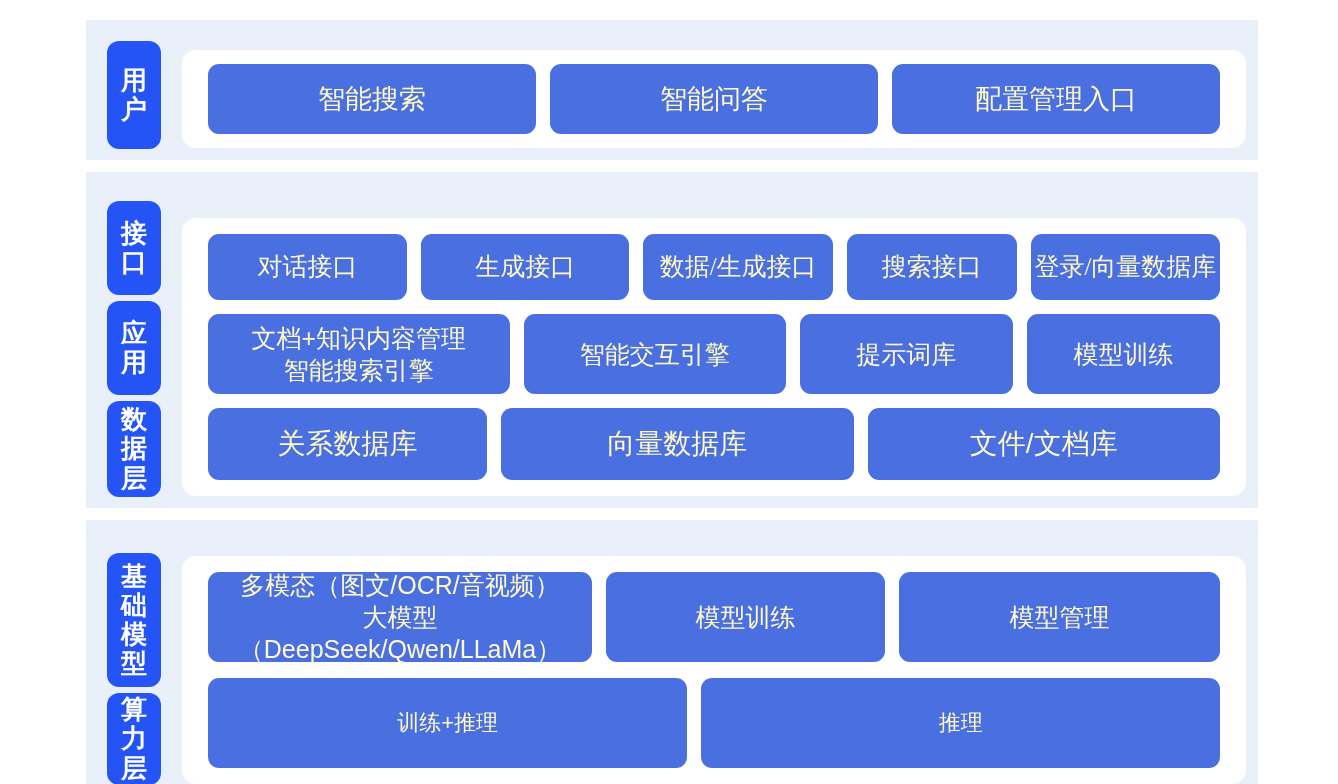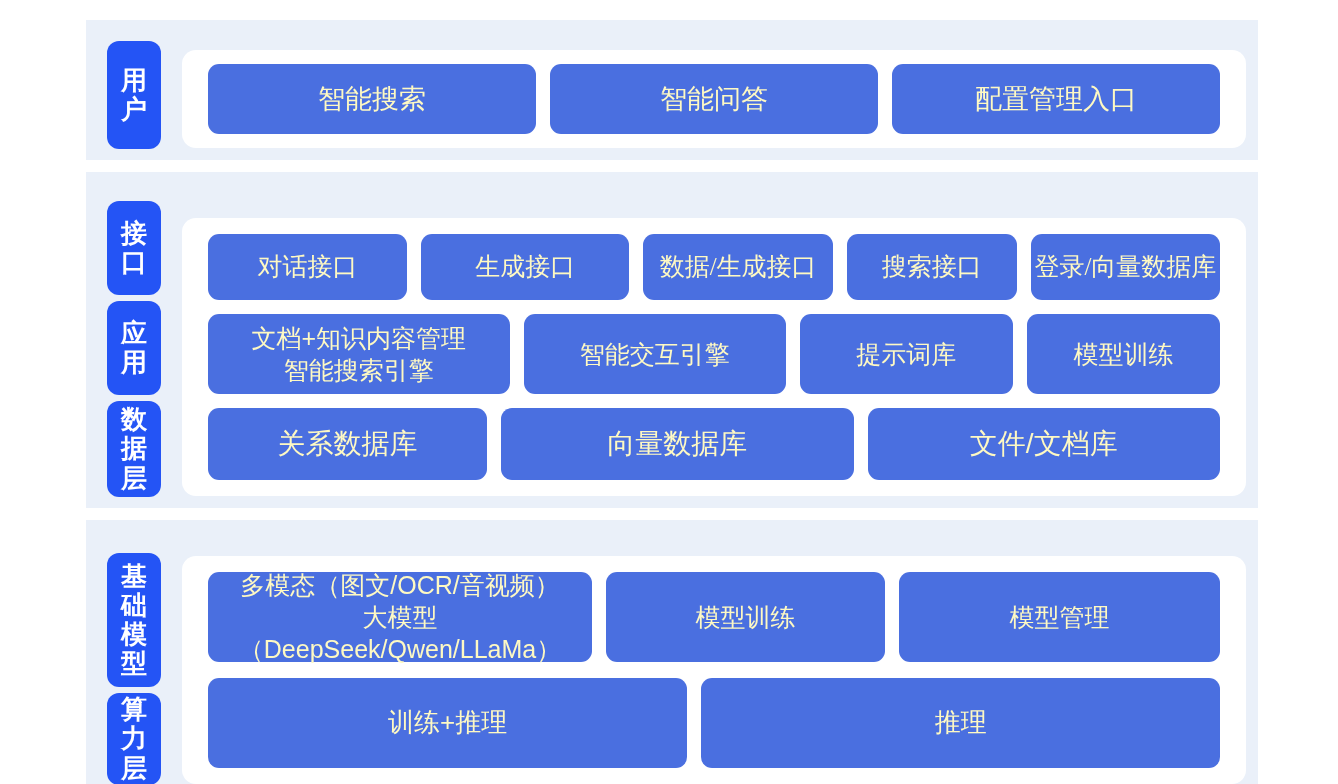--- a/index.html
+++ b/index.html
@@ -106,21 +106,21 @@
     line-height: 1.28;
     padding: 6px 3px;
     white-space: pre-line;
   }
 
   .tier-1 .box { height: 70px; flex: 1 1 0; font-size: 27px; }
   .tier-2 .row-if .box  { height: 66px; font-size: 25px; font-family: Liberation Serif, serif; }
   .tier-2 .row-app .box { height: 80px; font-size: 25px; }
   .tier-2 .row-data .box{ height: 72px; font-size: 28px; }
   .tier-3 .row-fm .box  { height: 90px; font-size: 25px; }
-  .tier-3 .row-cp .box  { height: 90px; font-size: 26px; }
+  .tier-3 .row-cp .box  { height: 90px; font-size: 22px; }
   .f-17 { flex: 17 1 0; }
   .f-19 { flex: 19 1 0; }
   .f-20 { flex: 20 1 0; }
   .f-21 { flex: 21 1 0; }
   .f-22 { flex: 22 1 0; }
   .f-26 { flex: 26 1 0; }
   .f-30 { flex: 30 1 0; }
   .f-33 { flex: 33 1 0; }
   .f-36 { flex: 36 1 0; }
   .f-48 { flex: 48 1 0; }

